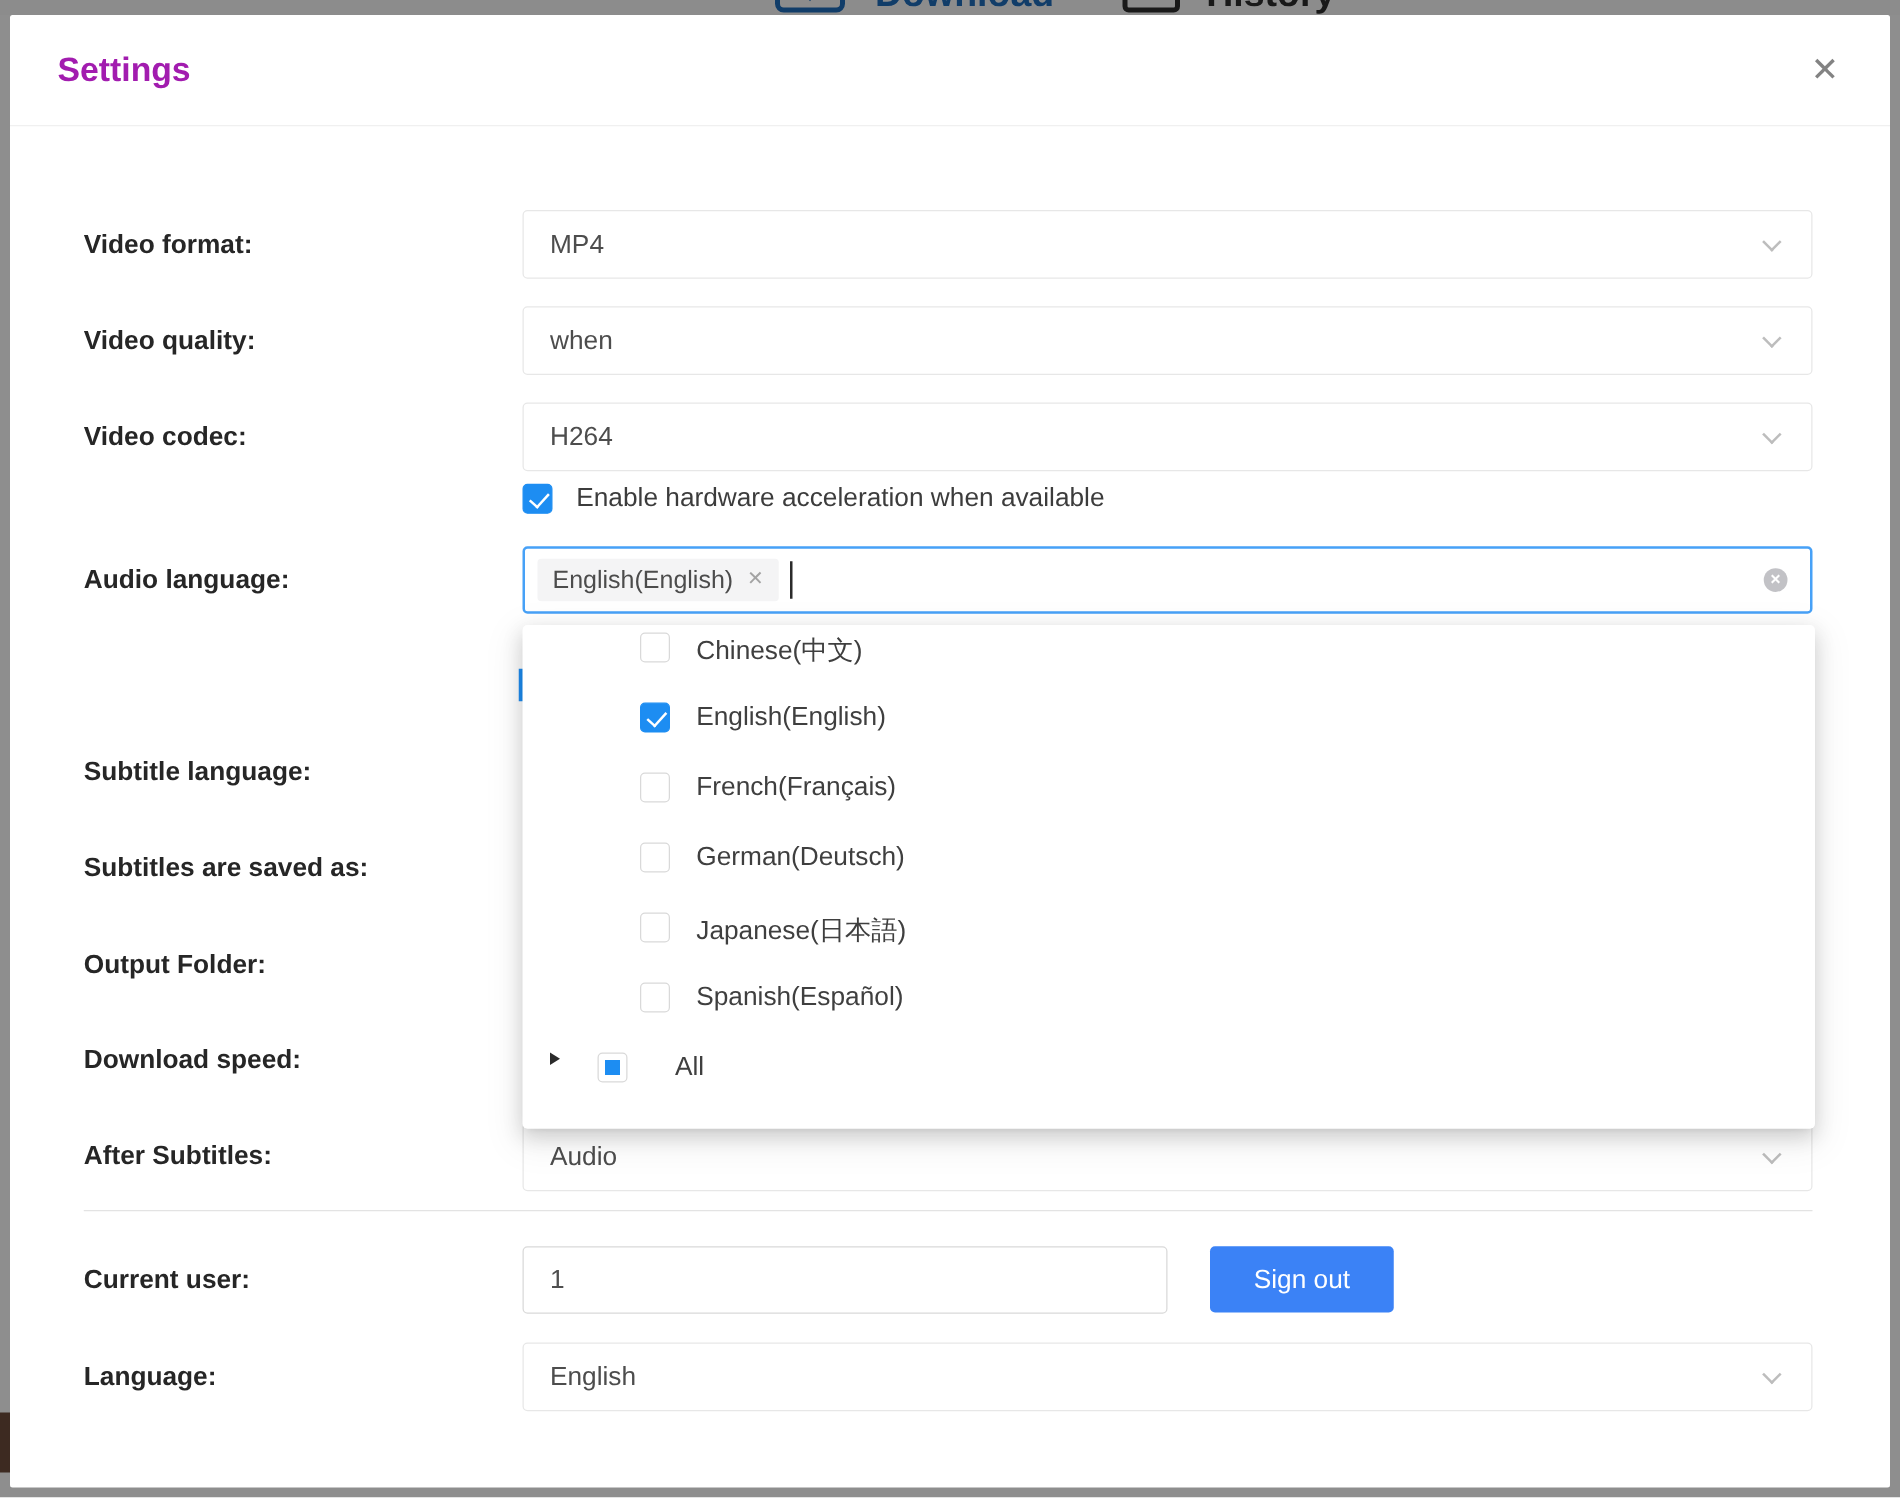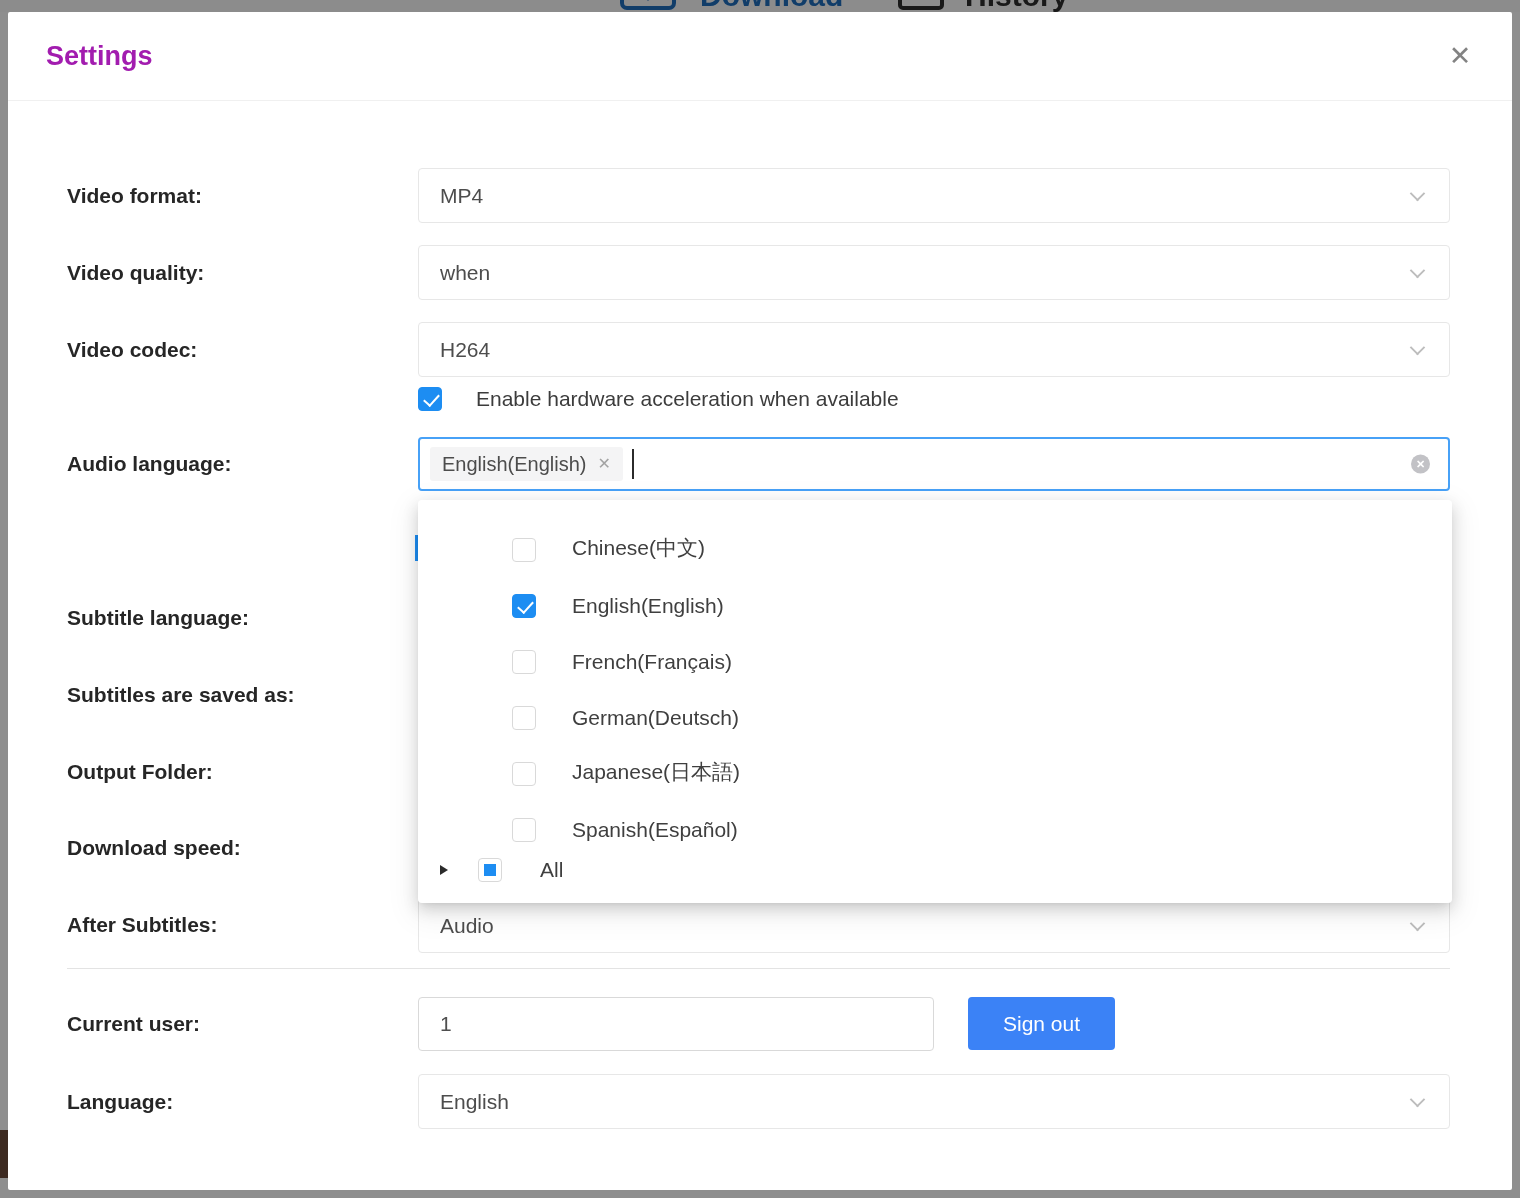--- a/index.html
+++ b/index.html
@@ -36,21 +36,21 @@
   .chevron { position:absolute; right:26px; top:50%; width:11px; height:11px;
       border-right:2px solid #bdbdbd; border-bottom:2px solid #bdbdbd; transform:translateY(-72%) rotate(45deg); }
 
   
   .cb { width:24px; height:24px; border:1px solid #d9d9d9; border-radius:4px; background:#fff; position:relative; flex:none; cursor:pointer; }
   .cb.is-checked { background:#1d8df2; border-color:#1d8df2; }
   .cb.is-checked::after { content:''; position:absolute; left:7.5px; top:2.5px; width:7px; height:13px;
       border-right:2.6px solid #fff; border-bottom:2.6px solid #fff; transform:rotate(42deg); }
   .cb.indeterminate::after { content:''; position:absolute; left:5px; top:5px; width:12px; height:12px; background:#1d8df2; }
 
-  .hw-row { position:absolute; left:410px; top:371px; height:32px; display:flex; align-items:center; gap:34px; }
+  .hw-row { position:absolute; left:410px; top:371px; height:32px; display:flex; align-items:center; gap:19px; }
   .hw-label { font-size:21px; color:#3c3c3c; }
 
   
   .audio-field { position:absolute; left:410px; top:425px; width:1032px; height:54px; border:2px solid #47a1f7;
       border-radius:4px; background:#fff; display:flex; align-items:center; padding-left:10px; }
   .tag { height:34px; background:#f4f4f5; border-radius:3px; display:flex; align-items:center; padding:0 12px; }
   .tag-text { font-size:20px; color:#4c4c4c; }
   .tag-x { margin-left:11px; font-size:16px; color:#a3a3a3; cursor:pointer; line-height:1; }
   .caret { width:2px; height:30px; background:#2b2b2b; margin-left:9px; animation:blink 1s steps(1) infinite; }
   @keyframes blink { 50% { opacity:0; } }
@@ -58,24 +58,24 @@
       border-radius:50%; background:#c2c2c6; color:#fff; font-size:11px; font-weight:700;
       display:flex; align-items:center; justify-content:center; cursor:pointer; }
 
   
   .hidden-cb-sliver { position:absolute; left:407px; top:523px; width:5px; height:26px; background:#1d8df2; z-index:4; }
 
   
   .dropdown { position:absolute; left:410px; top:488px; width:1034px; height:403px; background:#fff; border-radius:4px;
       box-shadow:0 3px 6px -4px rgba(0,0,0,.12), 0 6px 16px rgba(0,0,0,.16), 0 9px 28px 8px rgba(0,0,0,.05);
       z-index:5; padding-top:6px; }
-  .dd-option { height:56px; display:flex; align-items:flex-end; cursor:pointer;gap:15px; }
+  .dd-option { height:56px; display:flex; align-items:flex-start; cursor:pointer; }
   .dd-option .cb { margin-left:94px; }
   .dd-label { margin-left:21px; font-size:21px; color:#3f3f3f; }
-  .dd-all { height:56px; display:flex; align-items:center; cursor:pointer;gap:12px; }
+  .dd-all { height:56px; display:flex; align-items:flex-start; cursor:pointer;gap:12px; }
   .tri { margin-left:22px; width:0; height:0; border-left:8px solid #2b2b2b;
       border-top:5.5px solid transparent; border-bottom:5.5px solid transparent; flex:none; cursor:pointer; }
   .dd-all .cb { margin-left:18px; }
   .dd-all .dd-label { margin-left:26px; }
 
   .form-divider { position:absolute; left:59px; top:956px; width:1383px; height:1px; background:#e3e3e3; }
 
   .user-input { position:absolute; left:410px; top:985px; width:516px; height:54px; border:1px solid #d9d9d9;
       border-radius:4px; padding-left:21px; font-size:21px; color:#4f4f4f; font-family:"Liberation Sans", sans-serif; outline:none; }
   .signout-btn { position:absolute; left:960px; top:985px; width:147px; height:53px; background:#3b82f6; border:none;

